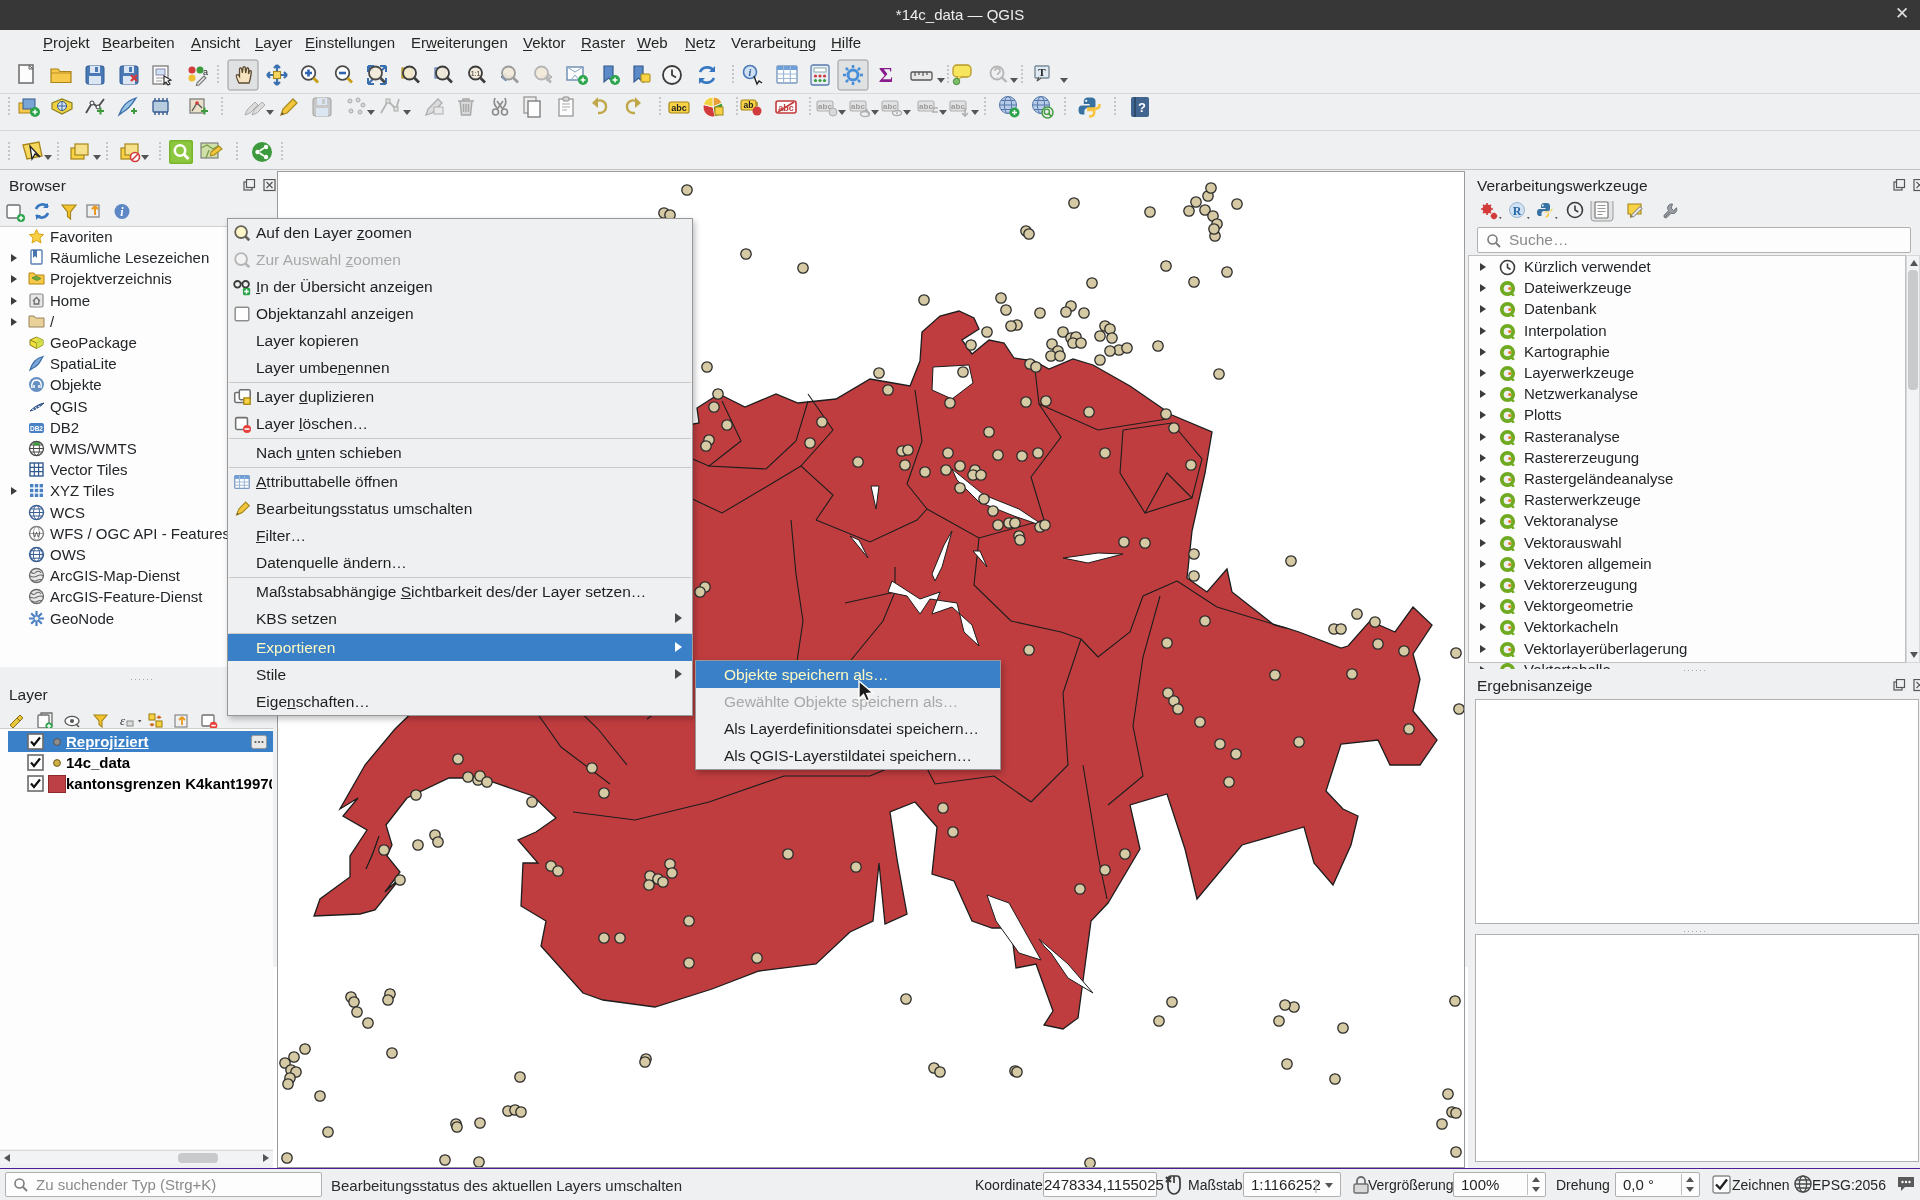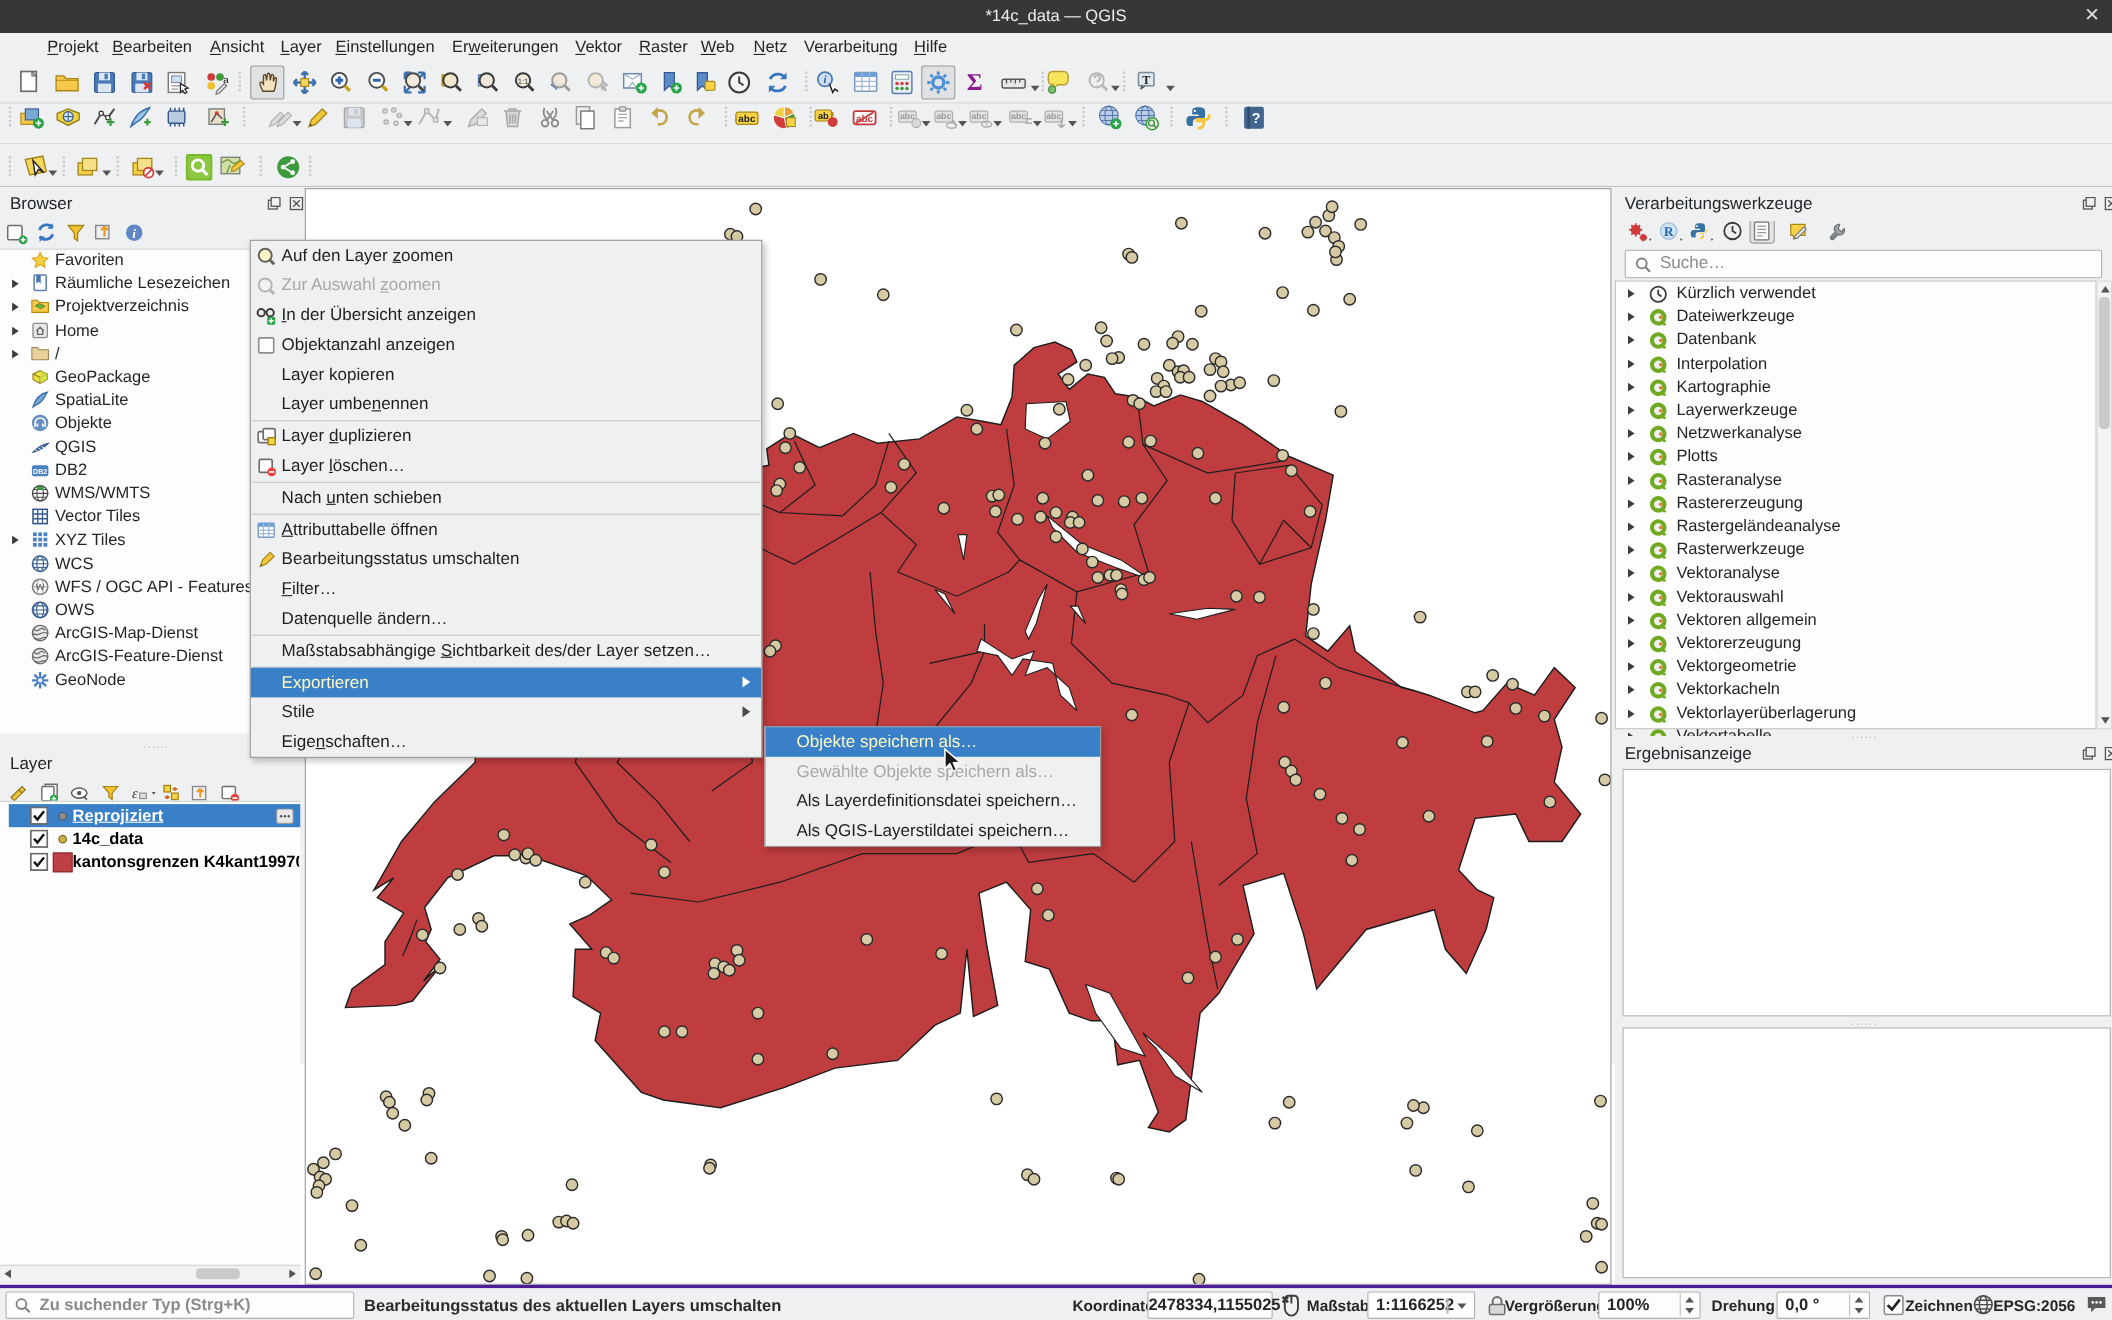--- a/index.html
+++ b/index.html
@@ -28,21 +28,21 @@
 #canvas { position:absolute; left:277px; top:171px; width:1188px; height:997px; background:#ffffff; border:1px solid #9b9b9b; }
 
 .menu { position:absolute; background:#eff0f1; border:1px solid #989898; box-shadow:2px 3px 6px rgba(0,0,0,0.25); font-size:15.5px; color:#1f1f1f; z-index:50; }
 .menu .mi { position:relative; height:27px; line-height:27px; padding-left:28px; white-space:nowrap; }
 .menu .mi.dis { color:#a8a8a8; }
 .menu .mi.sel { background:#3a80c8; color:#fef9c3; }
 .menu .msep { height:1px; background:#c9c9c9; margin:0.5px 1px; }
 .menu .sub { position:absolute; right:10px; top:8px; width:0; height:0; border-top:5px solid transparent; border-bottom:5px solid transparent; border-left:7px solid #4a4a4a; }
 .menu .micon { position:absolute; left:4px; top:4px; width:20px; height:20px; }
 
-#statusbar { position:absolute; left:0; top:1168px; width:1920px; height:32px; background:#eff0f1; border-top:3px solid #4c1d95; font-size:14px; color:#252525;font-weight:bold; }
+#statusbar { position:absolute; left:0; top:1168px; width:1920px; height:32px; background:#eff0f1; border-top:1px solid #4c1d95; font-size:14px; color:#252525; }
 .sbox { position:absolute; background:#fdfdfd; border:1px solid #b0b0b0; border-radius:2px; height:25px; top:3px; font-size:15px; line-height:23px; }
 .spin { position:absolute; right:1px; top:1px; width:17px; height:21px; border-left:1px solid #c0c0c0; }
 .spin:before { content:""; position:absolute; left:4px; top:3px; border-left:4px solid transparent; border-right:4px solid transparent; border-bottom:5px solid #555; }
 .spin:after { content:""; position:absolute; left:4px; bottom:3px; border-left:4px solid transparent; border-right:4px solid transparent; border-top:5px solid #555; }
 .cstm { position:absolute; }
 </style></head>
 <body>
 <div id="app">
   <div id="titlebar">
       <div class="t">*14c_data — QGIS</div>
@@ -1280,20 +1280,21 @@
           <path d="M8.2 4v14M13.6 4v14M3 11h16M3 14.5h16" stroke="#9db8d8" stroke-width="1.2"></path>
         </svg><u>A</u>ttributtabelle öffnen</div>
     <div class="mi"><svg class="micon" viewBox="0 0 22 22">
           <path d="M5 17.5 L7.5 11 L15 3.5 L19 7.5 L11 15 Z" fill="#f3c73c" stroke="#a98a1f" stroke-width="1.3"></path>
           <path d="M5 17.5 L7.3 16.7 L6 15.2 Z" fill="#574f39"></path>
         </svg>Bearbeitungsstatus umschalten</div>
     <div class="mi"><u>F</u>ilter…</div>
     <div class="mi">Datenquelle ändern…</div>
     <div class="msep"></div>
     <div class="mi">Maßstabsabhängige <u>S</u>ichtbarkeit des/der Layer setzen…</div>
+    <div class="mi">KBS setzen<span class="sub"></span></div>
     <div class="msep"></div>
     <div class="mi sel">Exportieren<span class="sub" style="border-left-color:#ffffff"></span></div>
     <div class="mi">Stile<span class="sub"></span></div>
     <div class="mi">Eige<u>n</u>schaften…</div>
   </div>
   <div id="submenu" class="menu" style="left:695px; top:660px; width:306px;">
     <div class="mi sel">Objekte speichern als…</div>
     <div class="mi dis">Gewählte Objekte speichern als…</div>
     <div class="mi">Als Layerdefinitionsdatei speichern…</div>
     <div class="mi">Als QGIS-Layerstildatei speichern…</div>

